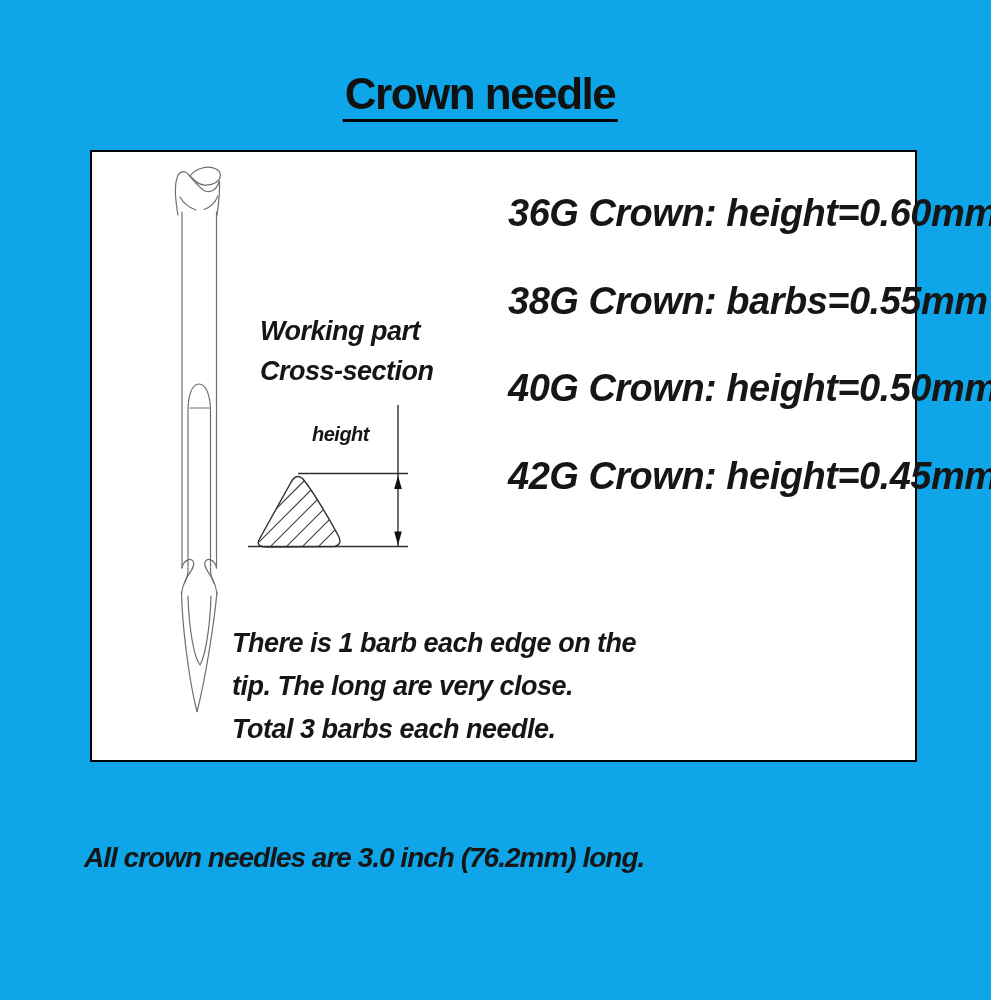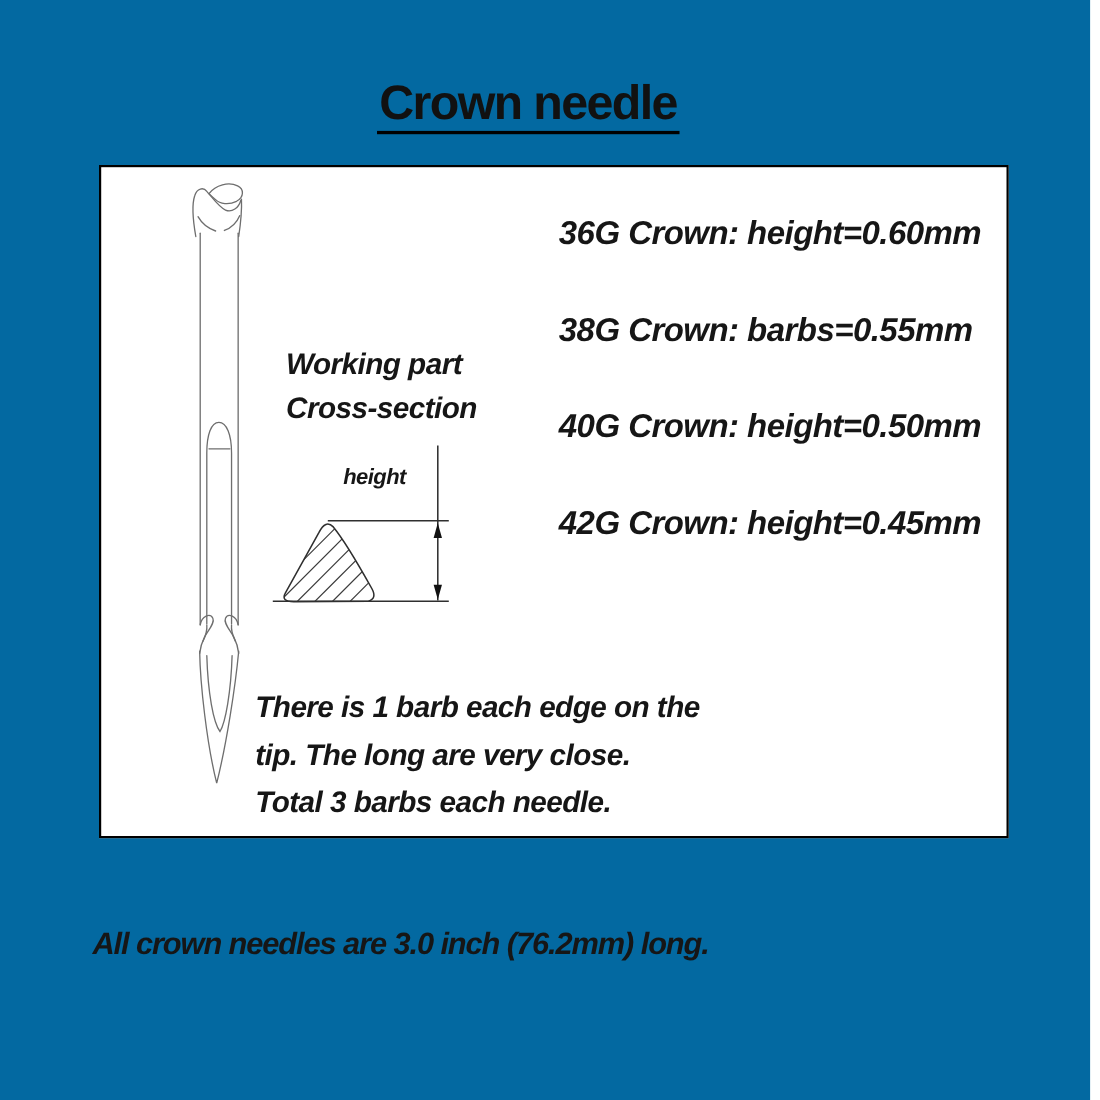--- a/index.html
+++ b/index.html
@@ -1,32 +1,32 @@
 <!DOCTYPE html>
 <html><head>
 <meta charset="utf-8">
 <style>
   html,body{margin:0;padding:0;background:#ffffff;}
   .canvas{
-    position:relative;width:991px;height:1000px;background:#0369a1;
+    position:relative;width:991px;height:1000px;background:#0ea5e9;
     font-family:"Liberation Sans","DejaVu Sans",sans-serif;color:#111111;overflow:hidden;
   }
   .title{
     position:absolute;top:70px;left:480px;transform:translateX(-50%);
     margin:0;font-size:44px;font-weight:700;letter-spacing:-1.5px;line-height:48px;
     border-bottom:3px solid #000;padding:0 2px 1px 2px;white-space:nowrap;
   }
   .panel{
     position:absolute;left:90px;top:150px;width:823px;height:608px;
     border:2px solid #000;background:#ffffff;
   }
   .it{font-style:italic;font-weight:700;color:#161616;white-space:nowrap;}
   .working{position:absolute;left:260px;top:311px;font-size:27px;line-height:40px;letter-spacing:-0.5px;}
   .height-label{position:absolute;left:312px;top:419px;font-size:20px;line-height:30px;letter-spacing:-0.5px;text-align:right;}
-  .spec-row{position:absolute;left:508px;font-size:30px;line-height:34px;letter-spacing:-0.5px;}
+  .spec-row{position:absolute;left:508px;font-size:38px;line-height:34px;letter-spacing:-0.5px;}
   .spec-0{top:196px}.spec-1{top:284px}.spec-2{top:371px}.spec-3{top:459px}.spec-4{top:546px}
   .note{position:absolute;left:232px;top:622px;font-size:27px;line-height:43px;letter-spacing:-0.5px;}
   .footer{position:absolute;left:84px;top:841px;font-size:28px;line-height:34px;letter-spacing:-1px;}
   .needle-svg{position:absolute;left:150px;top:160px;}
   .xsec-svg{position:absolute;left:240px;top:395px;}
 </style>
 </head>
 <body>
 
 <div class="canvas">

